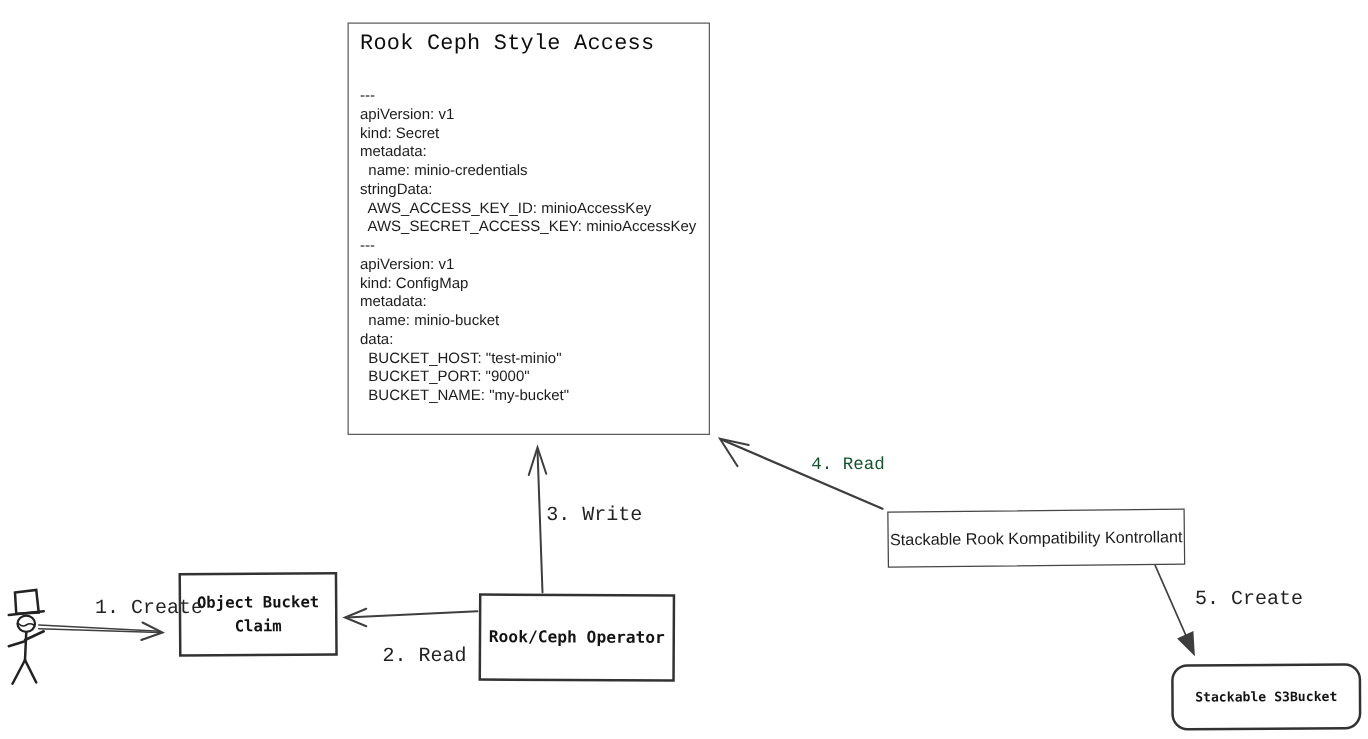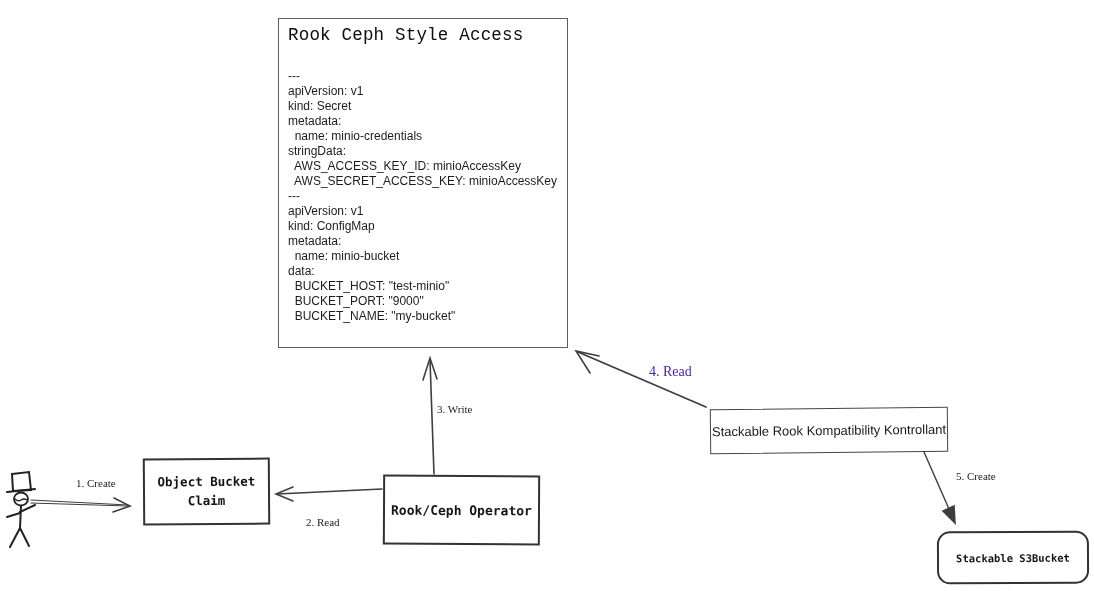--- a/index.html
+++ b/index.html
@@ -95,29 +95,29 @@
     left: 937px; top: 531px;
     width: 152px; height: 53px;
     font-size: 10.5px;
     transform: rotate(-0.3deg);
     border-radius: 13px;
   }
   
   .arrow-label {
     position: absolute;
     z-index: 3;
-    font-family: Liberation Serif, serif;
-    font-size: 11px;
+    font-family: Liberation Mono, monospace;
+    font-size: 16px;
     color: #222222;
     white-space: nowrap;
   }
   .arrow-label.sans {
-    font-family: Liberation Serif, serif;
+    font-family: Liberation Mono, monospace;
     font-size: 14px;
-    color: #4c1d95;
+    color: #14532d;
   }
   #label-1 { left: 76px;  top: 477px; }
   #label-2 { left: 306px; top: 473px; margin-top: 43px; }
   #label-3 { left: 437px; top: 403px; }
   #label-4 { left: 649px; top: 364px; }
   #label-5 { left: 956px; top: 470px; }
 </style>
 </head>
 <body>
 

